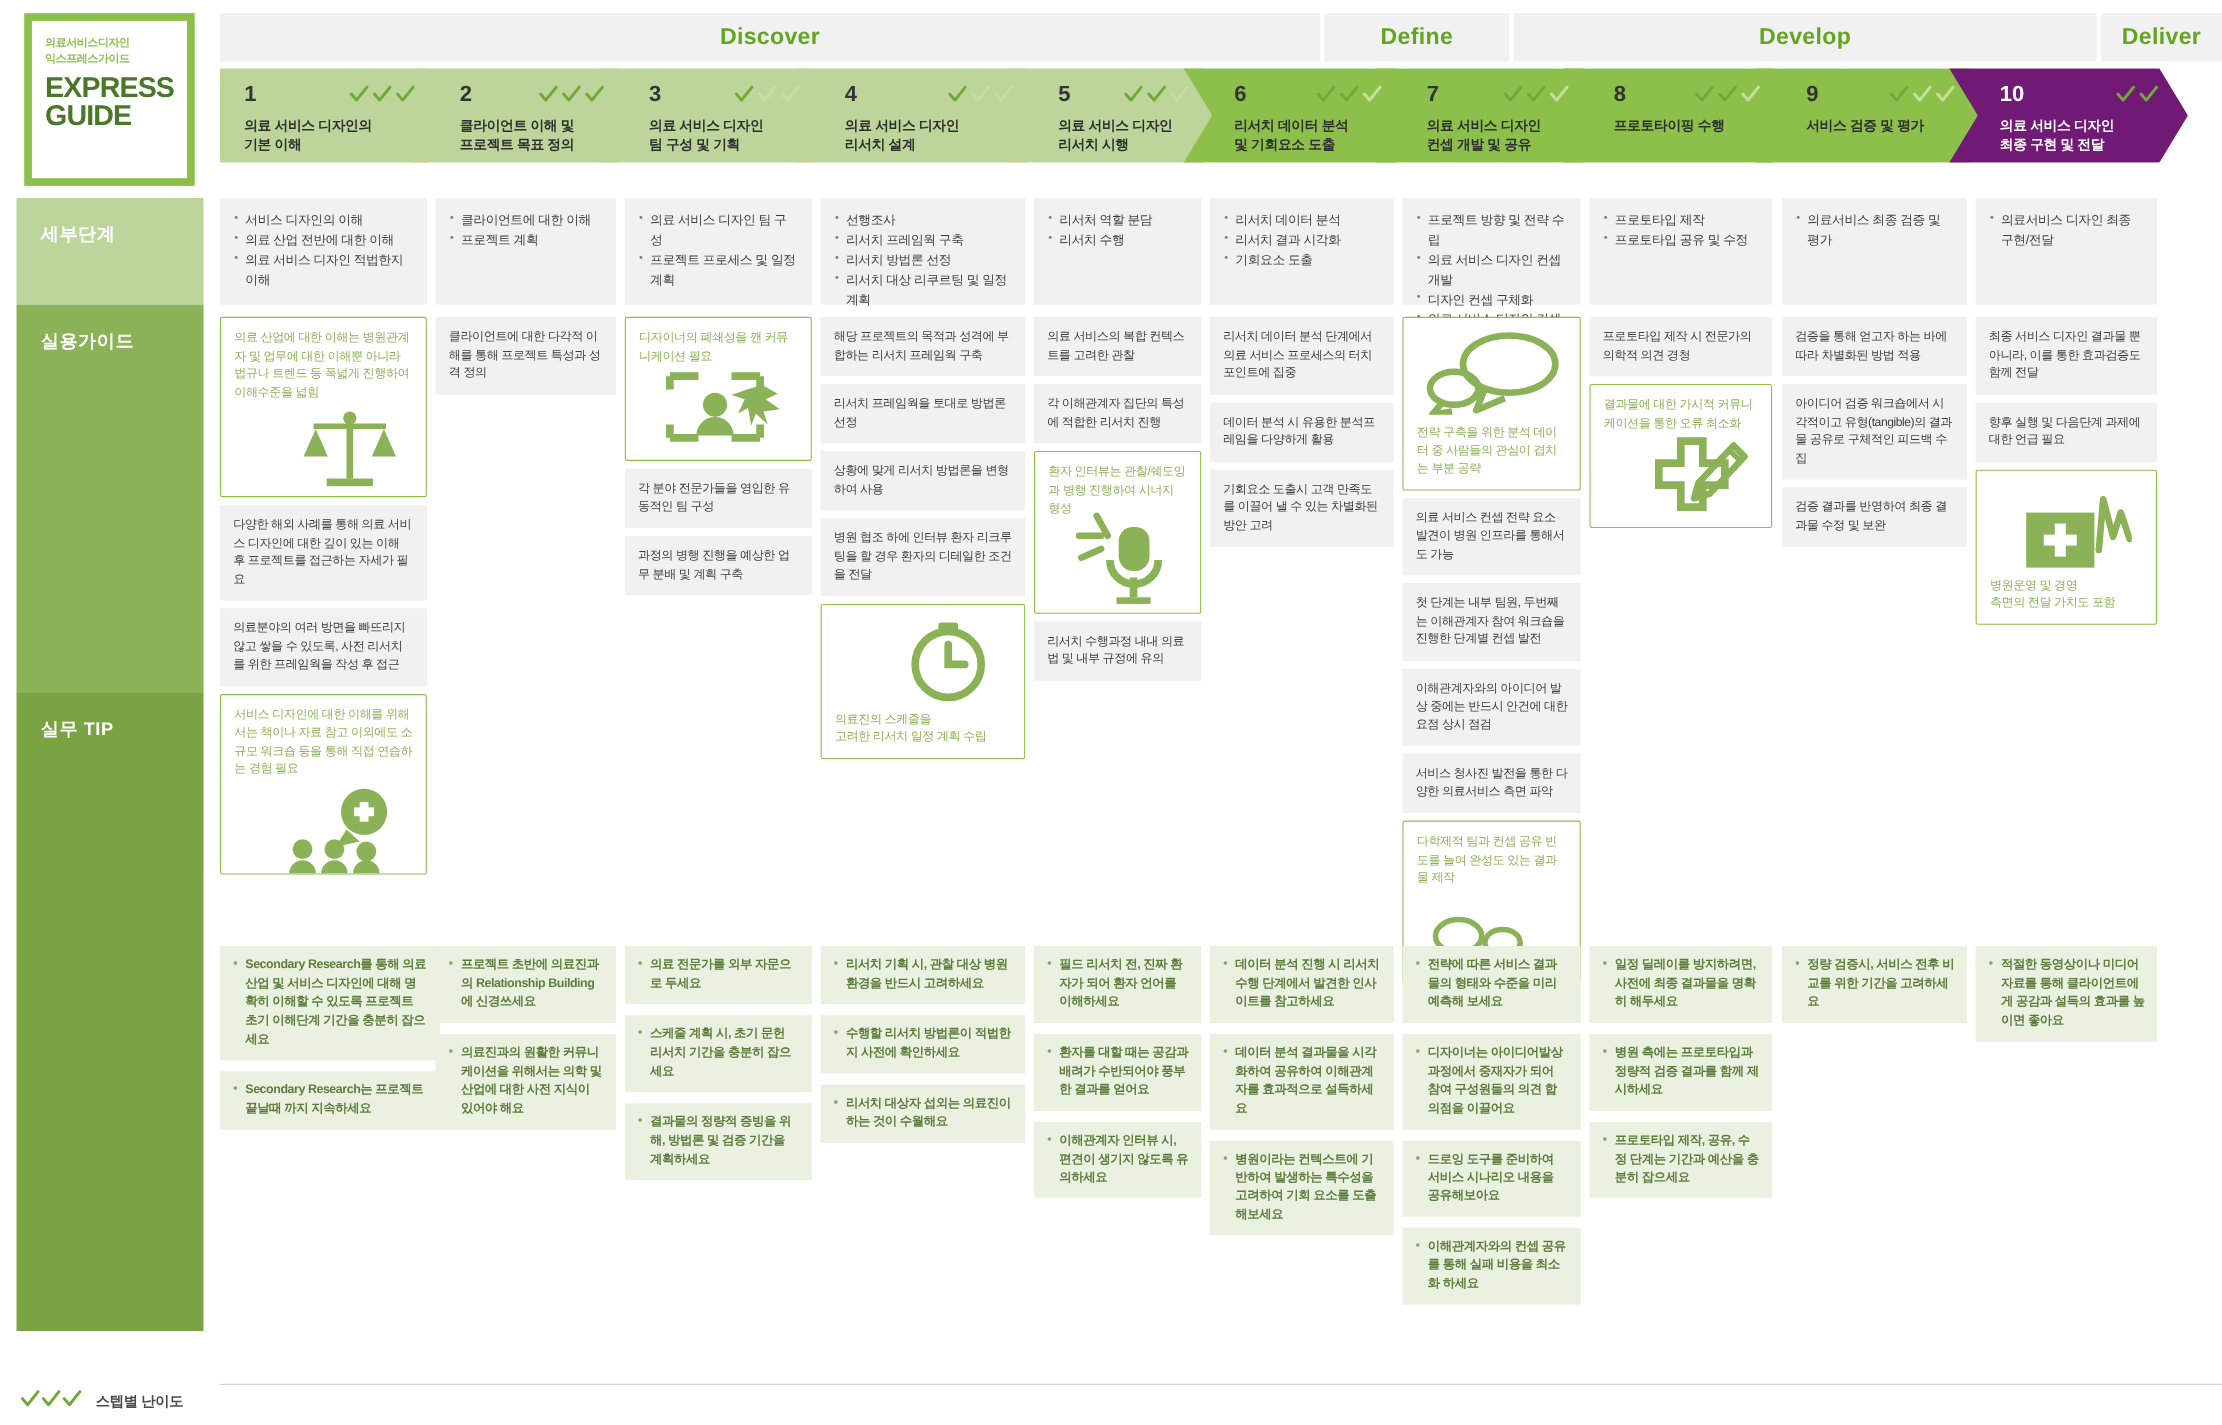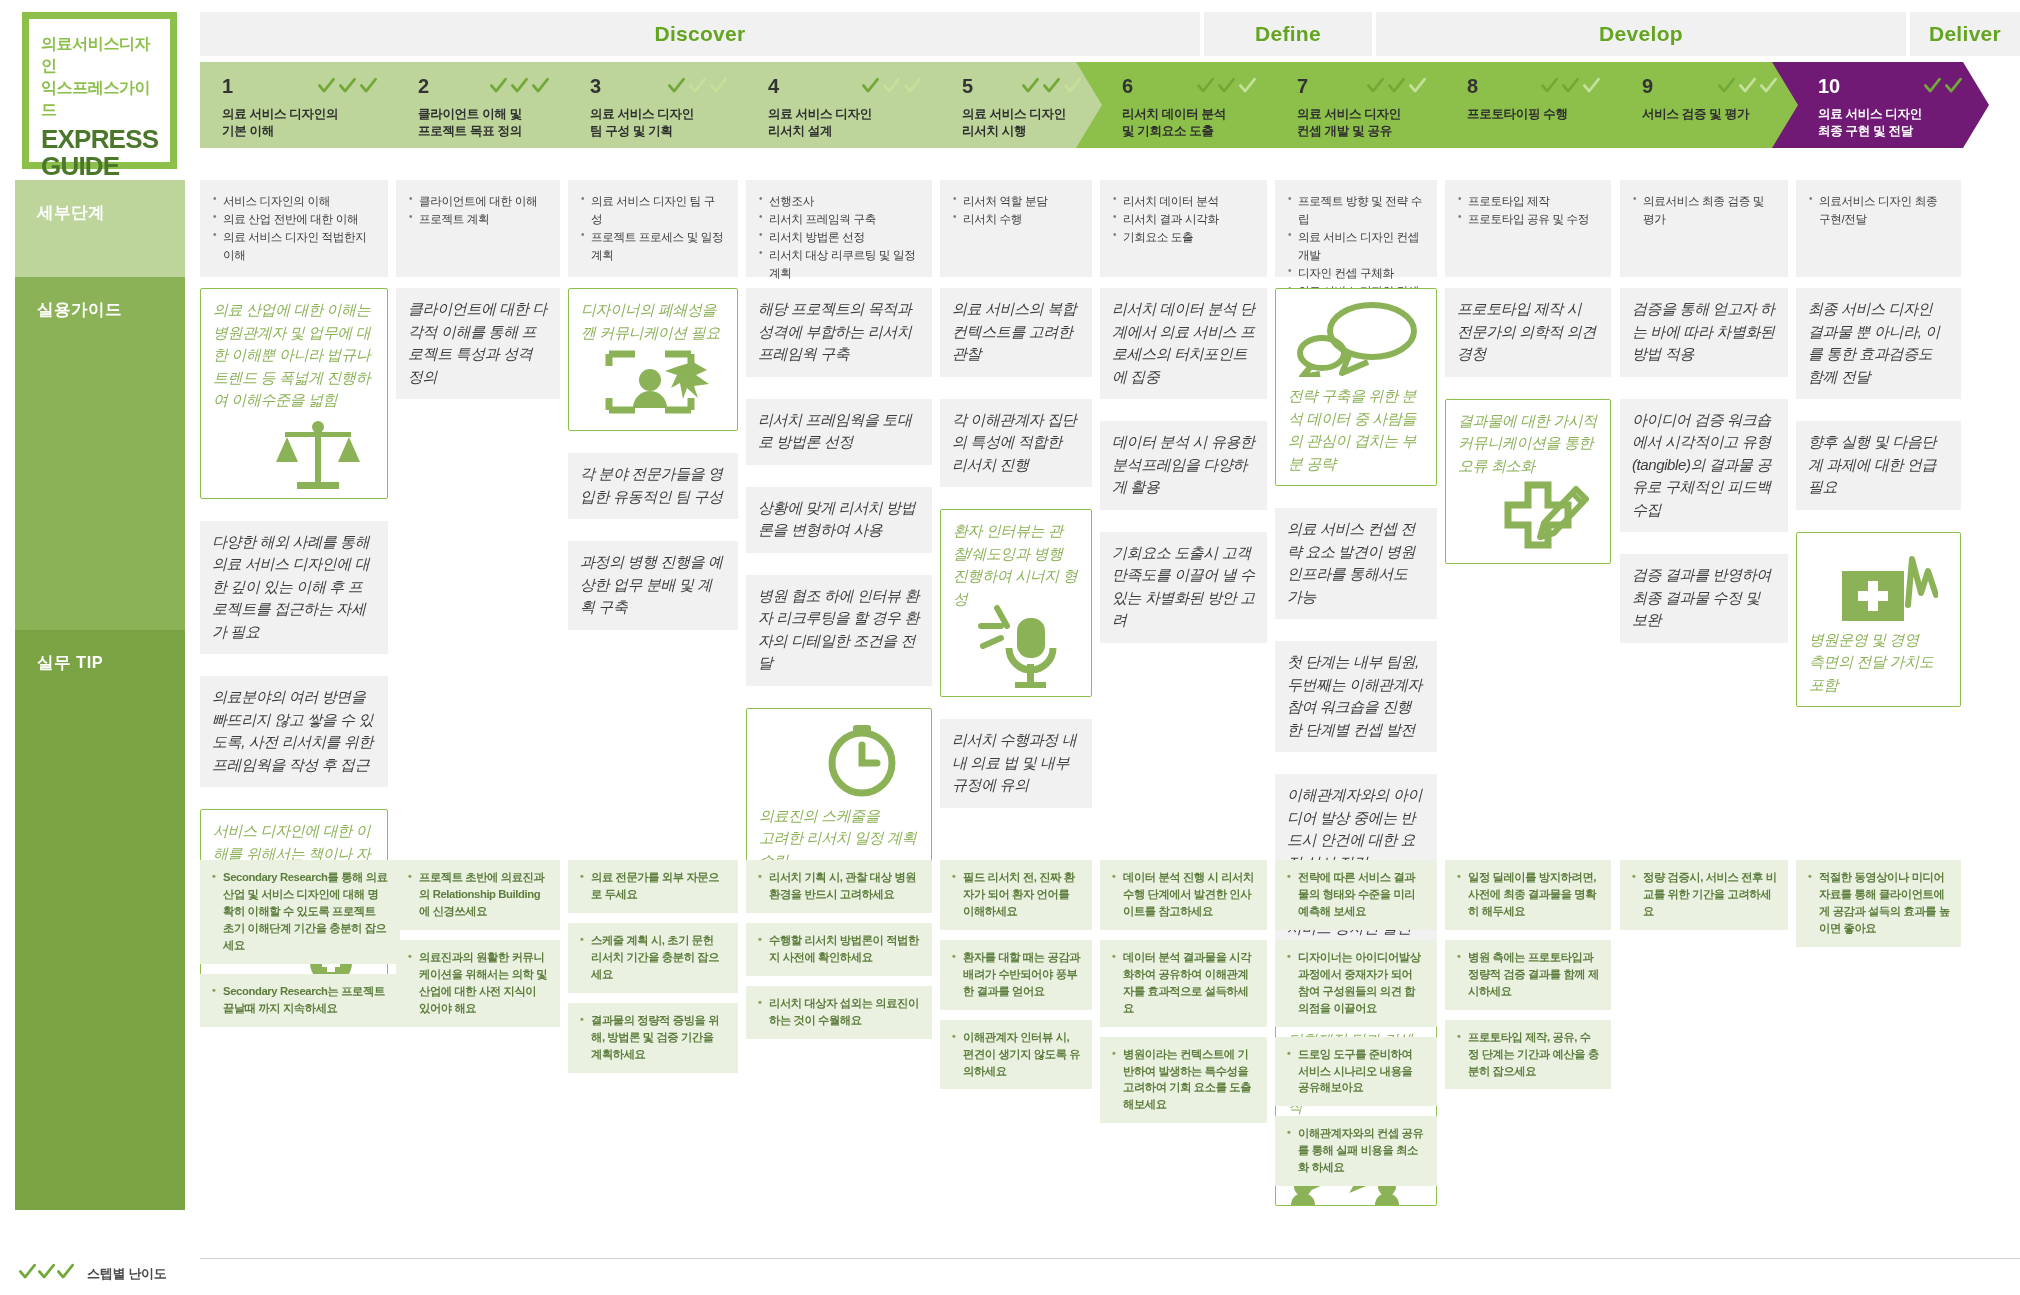--- a/index.html
+++ b/index.html
@@ -18,21 +18,21 @@
   .right-col { position: absolute; left: 200px; top: 0; width: 1820px; height: 1295px; }
 
   
   .logo-box {
     position: absolute; left: 22px; top: 12px;
     width: 155px; height: 157px;
     border: 7px solid #8cc04a;
     background: #ffffff;
     padding: 14px 10px 0 12px;
   }
-  .logo-kr { color: #8cc04a; font-size: 16px; font-weight: bold; line-height: 1.38; letter-spacing: -0.4px; }
+  .logo-kr { color: #8cc04a; font-size: 10px; font-weight: bold; line-height: 1.38; letter-spacing: -0.4px; }
   .logo-en { color: #4a7729; font-size: 26px; font-weight: bold; line-height: 1.03; letter-spacing: -0.8px; margin-top: 5px; }
 
   
   .row-label {
     position: absolute; left: 15px; width: 170px;
     color: #ffffff; font-weight: bold; font-size: 16.5px;
     letter-spacing: 0.5px;
     padding: 22px 0 0 22px;
   }
   .rl-sub   { top: 180px;  height: 97px;  background: #bdd59b; }
@@ -80,22 +80,22 @@
     letter-spacing: -0.35px; position: relative; padding-left: 10px;
   }
   .sub-li::before {
     content: "\2022"; position: absolute; left: 0; top: -1px;
     color: #7d7d7d; font-size: 10px;
   }
 
   
   .guide { top: 288px; }
   .g-card {
-    background: #f1f1f1; margin-bottom: 22px; padding: 10px 12px 11px 12px;
-    font-size: 15px; line-height: 1.5; color: #3c3c3c; letter-spacing: -0.4px; font-style: italic;
+    background: #f1f1f1; margin-bottom: 7px; padding: 10px 12px 11px 12px;
+    font-size: 11px; line-height: 1.5; color: #3c3c3c; letter-spacing: -0.4px;
   }
   .g-card.hi {
     background: #ffffff; border: 1.5px solid #8cc04a; color: #7fa84d;
     border-radius: 2px; padding-bottom: 0;
   }
   .g-card.hi .gtxt { color: #8cb257; }
   .icon-area { height: 86px; position: relative; }
   .icon-area svg { position: absolute; }
 
   

